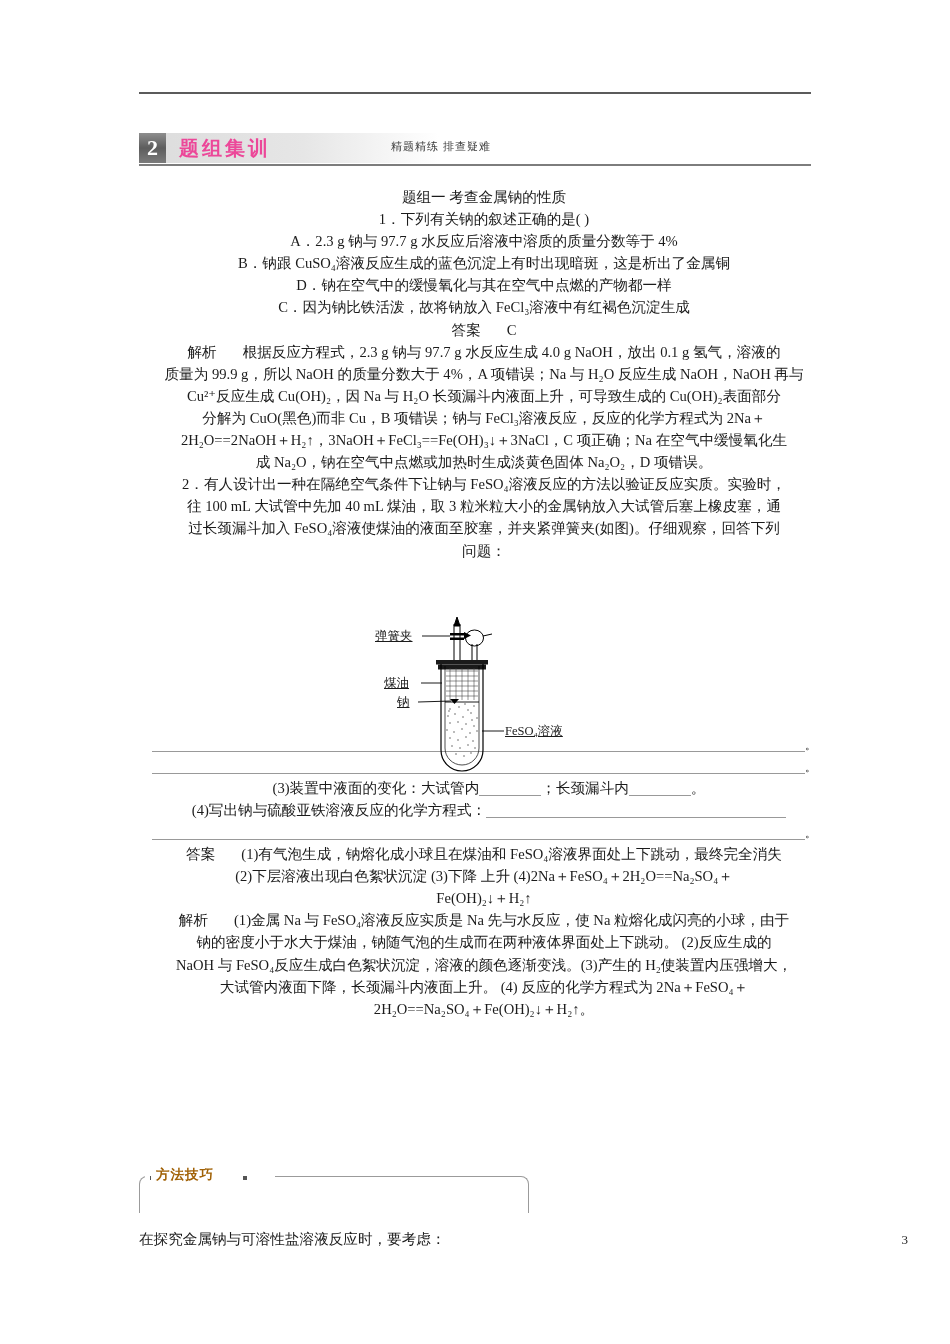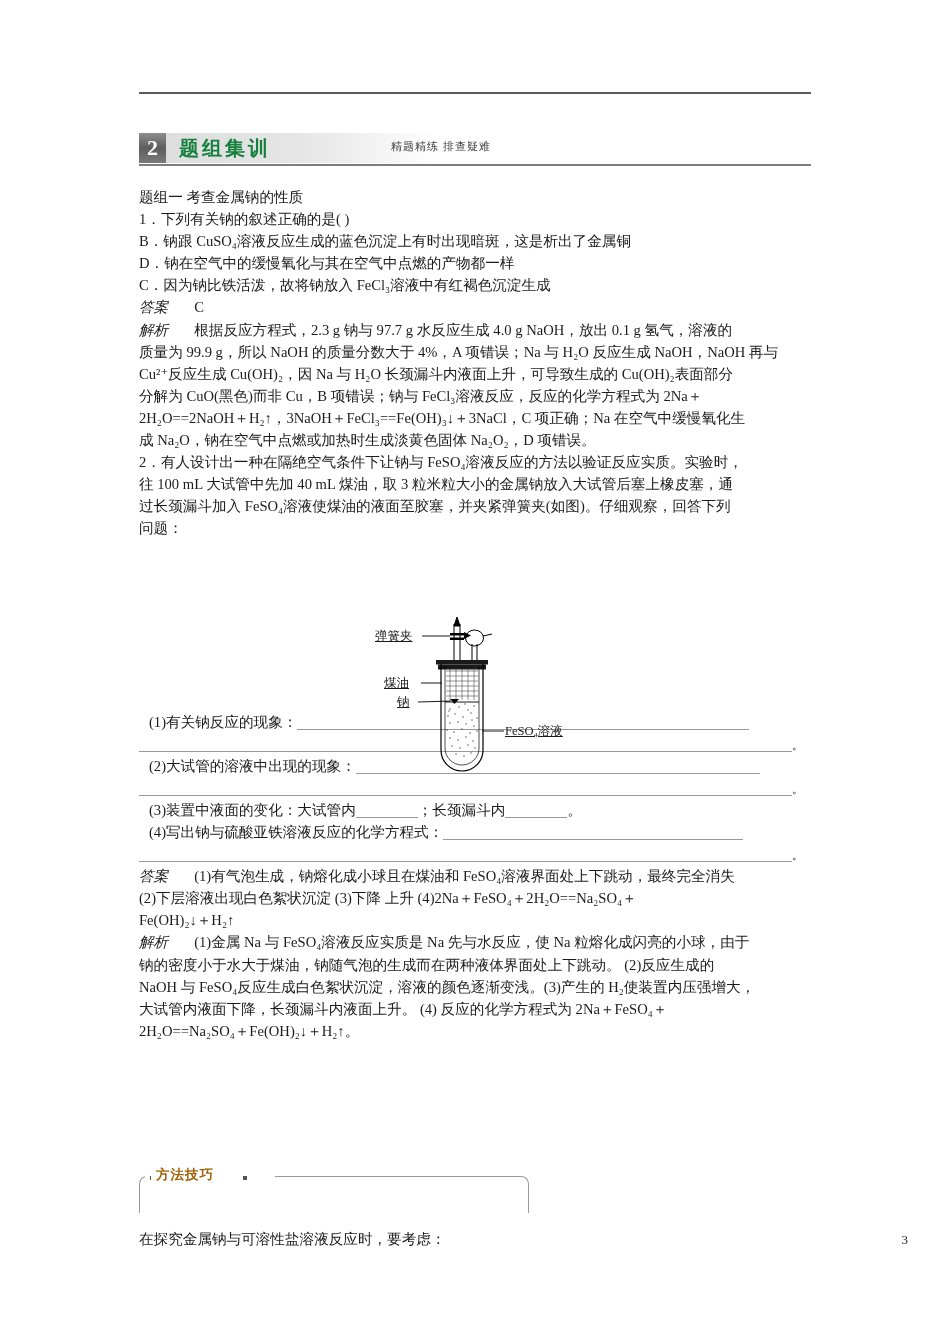--- a/index.html
+++ b/index.html
@@ -63,21 +63,21 @@
     line-height: 30px;
   }
   .sh-title {
     position: absolute;
     left: 40px;
     top: 2px;
     font-family: "Liberation Sans", sans-serif;
     font-size: 20px;
     font-weight: bold;
     letter-spacing: 3px;
-    color: #15803d;
+    color: #ec4899;
     line-height: 27px;
   }
   .sh-sub {
     position: absolute;
     left: 252px;
     top: 6px;
     font-family: "Liberation Sans", sans-serif;
     font-size: 11px;
     letter-spacing: 1px;
     color: #3a3a3a;
@@ -98,23 +98,24 @@
     top: 186px;
     width: 690px;
     font-size: 14.6px;
     line-height: 22.1px;
   }
   .ln {
     white-space: nowrap;
     margin: 0;
     padding: 0;
     height: 22.1px;
-  }
-
-  .lead { margin-right: 26px; font-style: italic; }
+    text-align: center;
+  }
+
+  .lead { margin-right: 26px; }
 
   
   .blank {
     display: inline-block;
     border-bottom: 1px solid #999;
     vertical-align: -3px;
     height: 14px;
   }
 
   
@@ -215,20 +216,21 @@
     <div class="sh-sub">精题精练  排查疑难</div>
     <div class="sh-rule"></div>
   </div>
 
   <div class="content">
 
     <div class="ln">题组一   考查金属钠的性质</div>
 
     <div class="ln">1．下列有关钠的叙述正确的是(      )</div>
 
+    <div class="ln">A．2.3 g 钠与 97.7 g 水反应后溶液中溶质的质量分数等于 4%</div>
     <div class="ln">B．钠跟 CuSO₄溶液反应生成的蓝色沉淀上有时出现暗斑，这是析出了金属铜</div>
     <div class="ln">D．钠在空气中的缓慢氧化与其在空气中点燃的产物都一样</div>
     <div class="ln">C．因为钠比铁活泼，故将钠放入 FeCl₃溶液中有红褐色沉淀生成</div>
 
     <div class="ln">
       <span class="lead">答案</span><span>C</span>
     </div>
 
     <div class="ln">
       <span class="lead">解析</span><span>根据反应方程式，2.3 g 钠与 97.7 g 水反应生成 4.0 g NaOH，放出 0.1 g 氢气，溶液的</span>
@@ -239,30 +241,24 @@
     <div class="ln">2H₂O==2NaOH＋H₂↑，3NaOH＋FeCl₃==Fe(OH)₃↓＋3NaCl，C 项正确；Na 在空气中缓慢氧化生</div>
     <div class="ln">成 Na₂O，钠在空气中点燃或加热时生成淡黄色固体 Na₂O₂，D 项错误。</div>
 
     <div class="ln">2．有人设计出一种在隔绝空气条件下让钠与 FeSO₄溶液反应的方法以验证反应实质。实验时，</div>
     <div class="ln">往 100 mL 大试管中先加 40 mL  煤油，取 3 粒米粒大小的金属钠放入大试管后塞上橡皮塞，通</div>
     <div class="ln">过长颈漏斗加入 FeSO₄溶液使煤油的液面至胶塞，并夹紧弹簧夹(如图)。仔细观察，回答下列</div>
     <div class="ln">问题：</div>
 
     <div style="height:171px"></div>
 
-    <div class="ln" style="padding-left:10px">
-      <span>(1)有关钠反应的现象：</span><span class="blank" style="width:452px"></span>
-    </div>
     <div class="ln">
       <span class="blank" style="width:653px"></span><span style="font-size:11px">。</span>
     </div>
 
-    <div class="ln" style="padding-left:10px">
-      <span>(2)大试管的溶液中出现的现象：</span><span class="blank" style="width:404px"></span>
-    </div>
     <div class="ln">
       <span class="blank" style="width:653px"></span><span style="font-size:11px">。</span>
     </div>
 
     <div class="ln" style="padding-left:10px">
       <span>(3)装置中液面的变化：大试管内</span><span class="blank" style="width:62px"></span><span>；长颈漏斗内</span><span class="blank" style="width:62px"></span><span>。</span>
     </div>
 
     <div class="ln" style="padding-left:10px">
       <span>(4)写出钠与硫酸亚铁溶液反应的化学方程式：</span><span class="blank" style="width:300px"></span>

